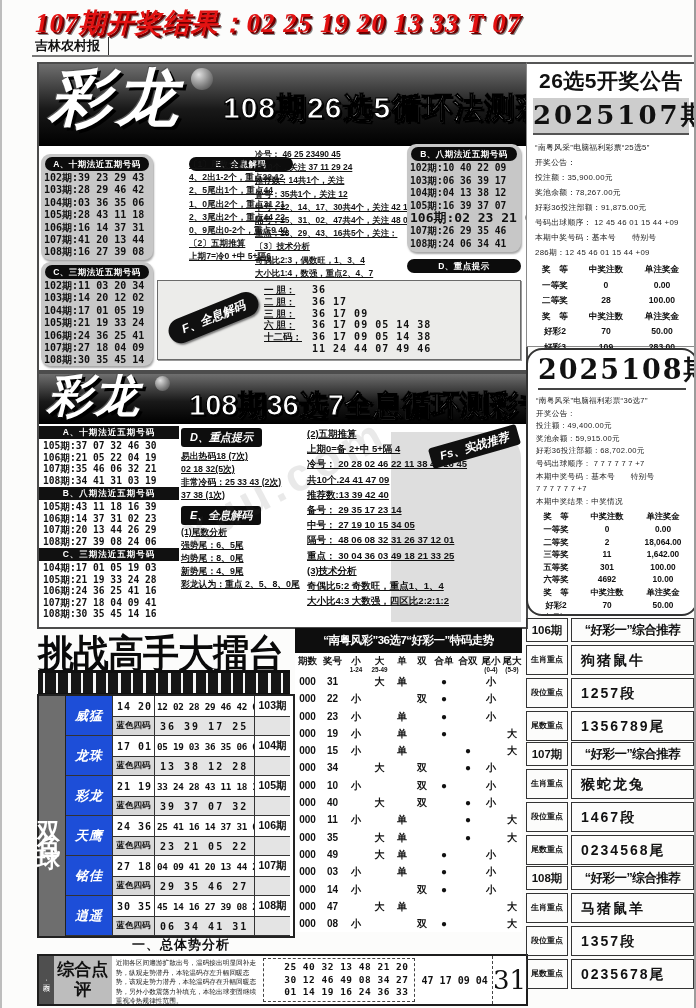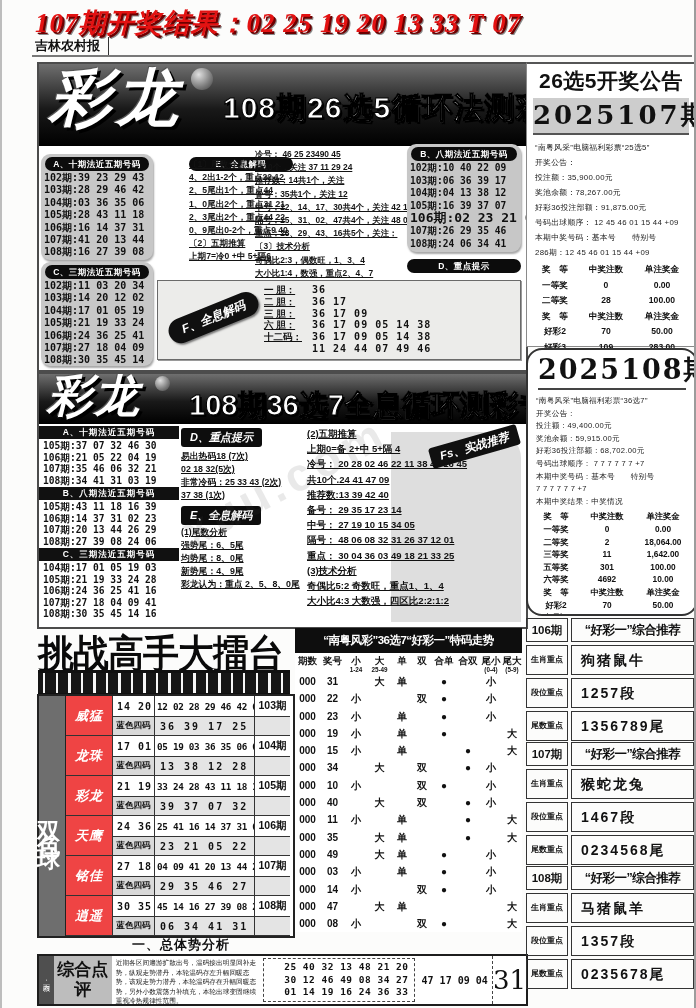--- a/index.html
+++ b/index.html
@@ -91,21 +91,21 @@
                font-size:36px;letter-spacing:-1px;color:#0a0a0a;white-space:nowrap;transform:scaleY(1.08);transform-origin:top left;}
   .fence{position:absolute;left:36px;top:670px;width:252px;height:20px;
          background:repeating-linear-gradient(90deg,#161616 0 5px,#f6f6f6 5px 7.5px,#161616 7.5px 12.5px);
          border-top:3px solid #111;border-bottom:2px solid #111;}
   .arena{position:absolute;left:35px;top:694px;width:254px;border:2px solid #222;display:flex;background:#fff;}
   .arena-side{width:26px;background:#6e6e6e;color:#fff;writing-mode:vertical-rl;text-orientation:upright;
               font-size:23px;font-weight:bold;letter-spacing:13px;text-align:center;padding-top:10px;border-right:1px solid #222;}
   .arena-main{flex:1;}
   .exp{display:grid;grid-template-columns:46px 42px 100px 36px;grid-template-rows:21px 19px;}
   .exp>div{border-left:1px solid #333;border-bottom:1px solid #333;display:flex;align-items:center;white-space:nowrap;overflow:hidden;}
-  .exp-name{grid-column:1;grid-row:1/3;background:#ef4444;color:#fff;font-style:italic;font-weight:bold;font-size:13px;
+  .exp-name{grid-column:1;grid-row:1/3;background:#1d4ed8;color:#fff;font-style:italic;font-weight:bold;font-size:13px;
             justify-content:center;letter-spacing:1px;border-left:none !important;}
   .exp-red{grid-column:2;grid-row:1;font-family:"DejaVu Sans Mono",monospace;font-weight:bold;font-size:10px;padding-left:4px;letter-spacing:1px;}
   .exp-nums{grid-column:3;grid-row:1;font-family:"DejaVu Sans Mono",monospace;font-weight:bold;font-size:9.3px;letter-spacing:-.3px;padding-left:2px;}
   .exp-period{grid-column:4;grid-row:1;font-weight:bold;font-size:10.5px;justify-content:center;}
   .exp-bluelabel{grid-column:2;grid-row:2;background:#d9d9d9;font-size:8.6px;font-weight:bold;justify-content:center;}
   .exp-blue{grid-column:3;grid-row:2;background:#e4e4e4;font-family:"DejaVu Sans Mono",monospace;font-weight:bold;font-size:10px;letter-spacing:2px;padding-left:5px;}
   .exp-empty{grid-column:4;grid-row:2;background:#e4e4e4;}
   .analysis{position:absolute;left:130px;top:936px;font-size:13px;font-weight:bold;letter-spacing:1px;}
   .review{position:absolute;left:35px;top:954px;width:487px;height:48px;border:2px solid #1d1d1d;display:flex;background:#fff;}
   .rv-tag{width:15px;background:#4f4f4f;color:#fff;font-size:7px;writing-mode:vertical-rl;text-align:center;line-height:15px;}

